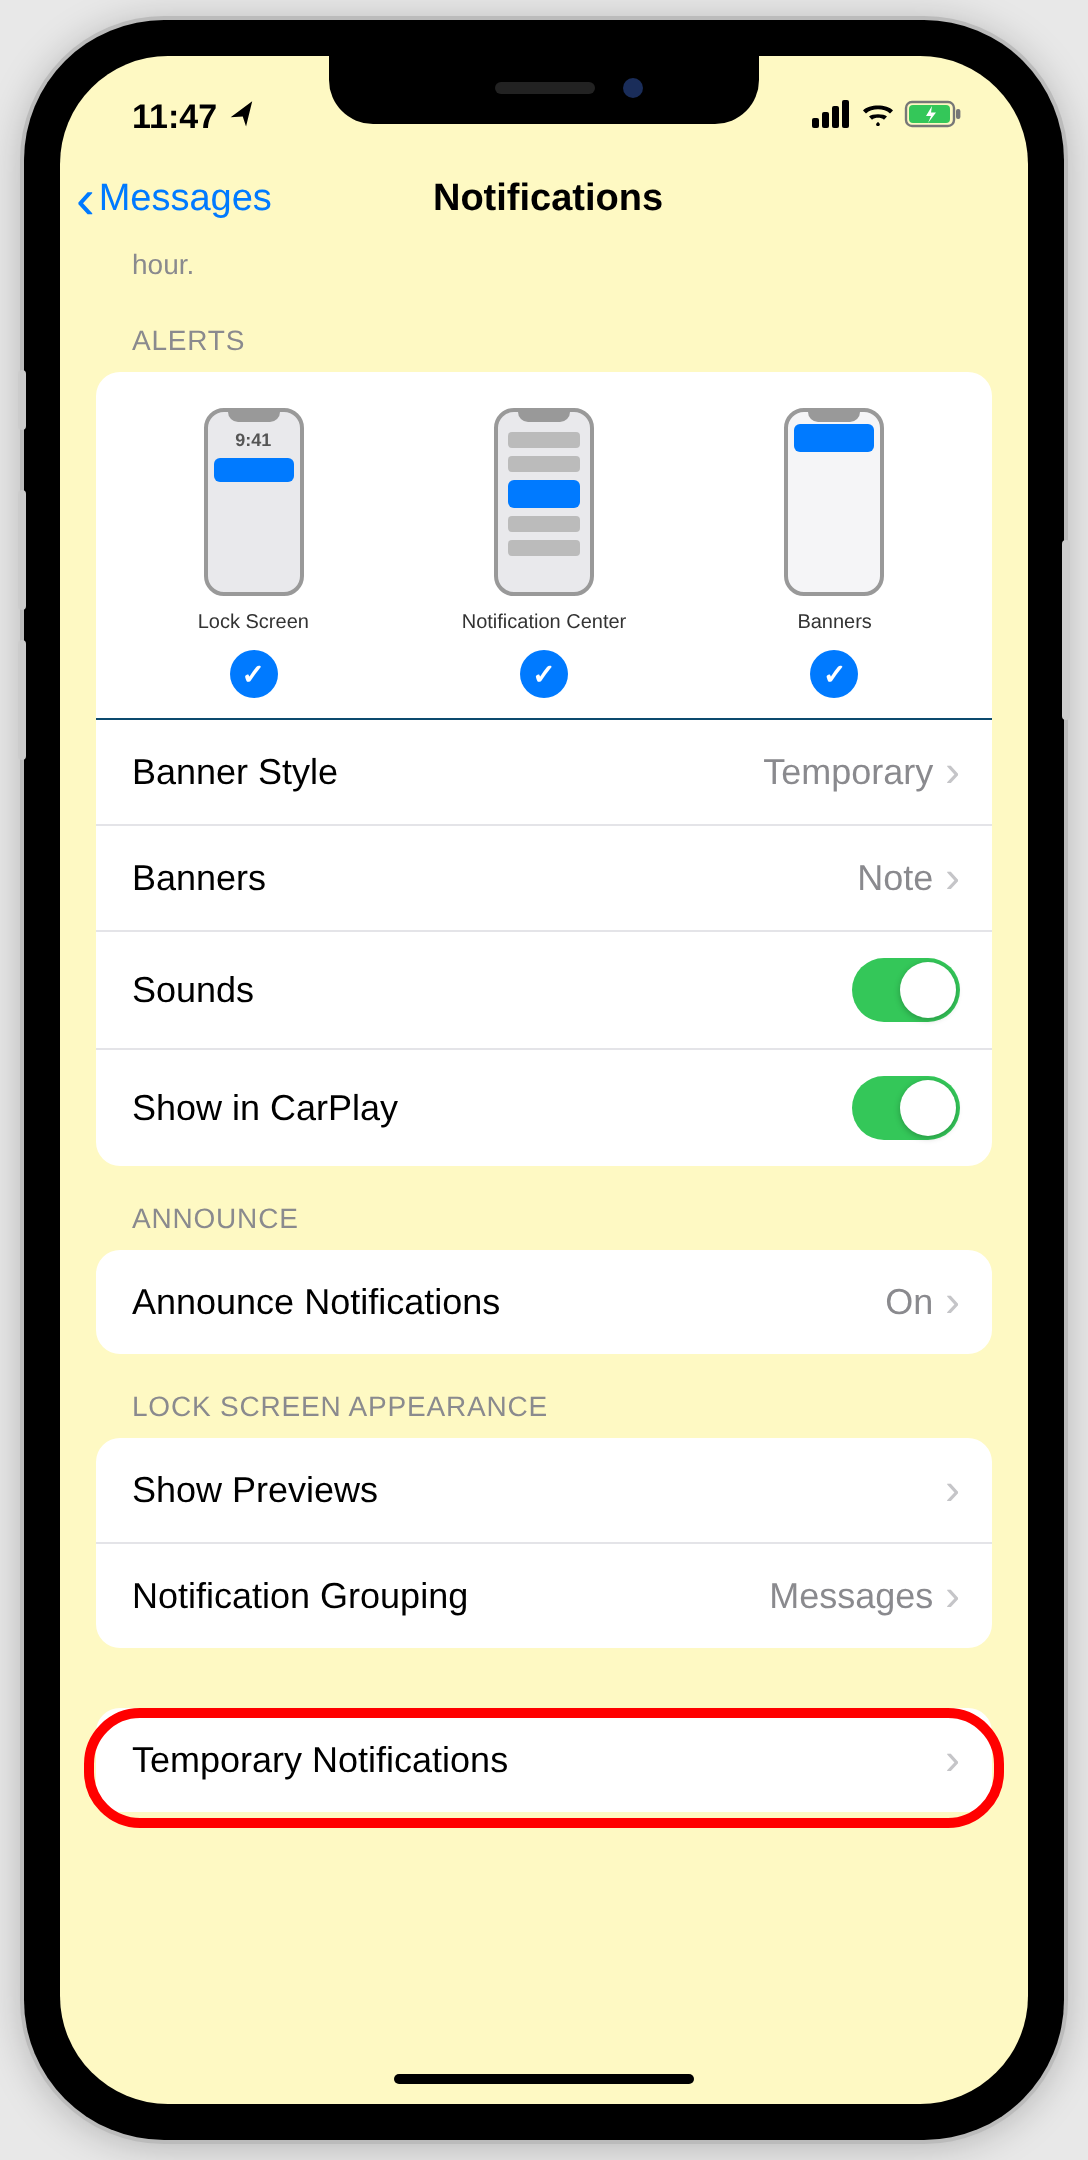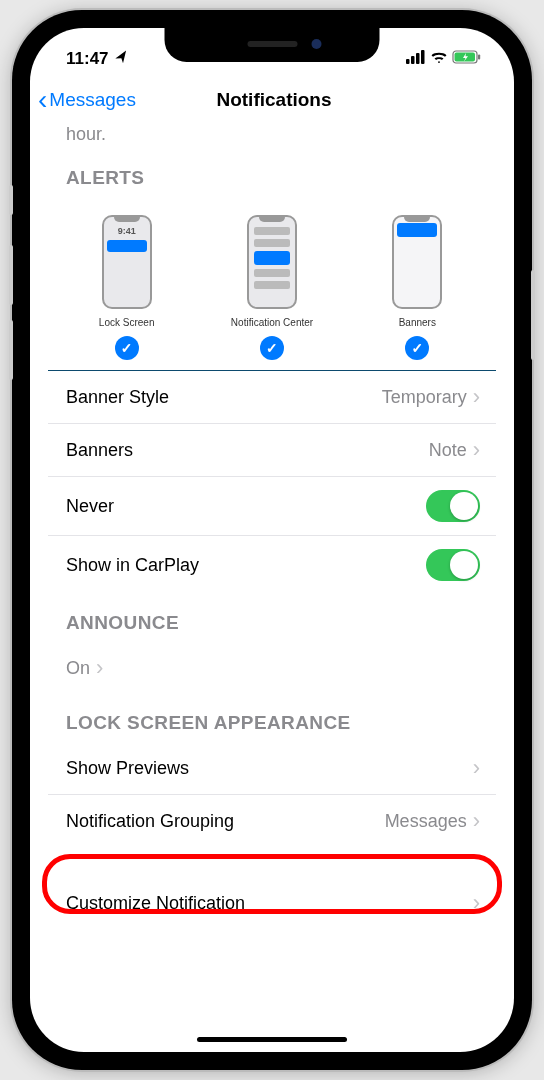--- a/index.html
+++ b/index.html
@@ -26,21 +26,21 @@
     background: #ccc;
     border-radius: 3px;
   }
   .side-btn.mute { left: -3px; top: 175px; width: 4px; height: 30px; }
   .side-btn.volu { left: -3px; top: 235px; width: 4px; height: 60px; }
   .side-btn.vold { left: -3px; top: 310px; width: 4px; height: 60px; }
   .side-btn.pwr  { right: -3px; top: 260px; width: 4px; height: 90px; }
   .screen {
     width: 100%;
     height: 100%;
-    background: #ffffff;
+    background: #fef9c3;
     border-radius: 54px;
     overflow: hidden;
     position: relative;
   }
   .notch {
     position: absolute;
     top: 0;
     left: 50%;
     transform: translateX(-50%);
     width: 215px;
@@ -96,30 +96,29 @@
     font-size: 19px;
     pointer-events: none;
   }
   .content {
     height: calc(100% - 108px);
     overflow: hidden;
     position: relative;
   }
   .partial-text {
     color: #8a8a8e;
-    font-size: 18px;
+    font-size: 14px;
     padding: 0 0 4px 36px;
   }
   .section-header {
     color: #8a8a8e;
-    font-size: 19px;
+    font-size: 14px;
     text-transform: uppercase;
     padding: 18px 0 8px 36px;
     letter-spacing: 0.4px;
-    font-weight: bold;
   }
   .cell-group {
     background: #fff;
     border-radius: 12px;
     margin: 0 18px;
     overflow: hidden;
   }
   .alert-previews {
     display: flex;
     justify-content: space-around;
@@ -308,32 +307,33 @@
           </span>
         </div>
         <div class="cell">
           <span class="label">Banners</span>
           <span class="detail">
             <span>Note</span>
             <span class="chev">›</span>
           </span>
         </div>
         <div class="cell">
-          <span class="label">Never</span>
+          <span class="label">Sounds</span>
           <div class="toggle"></div>
         </div>
         <div class="cell">
           <span class="label">Show in CarPlay</span>
           <div class="toggle"></div>
         </div>
       </div>
 
       <div class="section-header">ANNOUNCE</div>
       <div class="cell-group">
         <div class="cell">
+          <span class="label">Announce Notifications</span>
           <span class="detail">
             <span>On</span>
             <span class="chev">›</span>
           </span>
         </div>
       </div>
 
       <div class="section-header">LOCK SCREEN APPEARANCE</div>
       <div class="cell-group">
         <div class="cell">
@@ -347,21 +347,21 @@
           <span class="detail">
             <span>Messages</span>
             <span class="chev">›</span>
           </span>
         </div>
       </div>
 
       <div style="height:30px;"></div>
       <div class="cell-group" style="position:relative;">
         <div class="cell">
-          <span class="label">Customize Notification</span>
+          <span class="label">Temporary Notifications</span>
           <span class="detail">
             <span class="chev">›</span>
           </span>
         </div>
       </div>
       <div class="highlight-ring" style="inset: 730px 12px auto; height: 60px; width: 460px; position: absolute;"></div>
 
     </div>
 
     <div class="home-indicator"></div>

